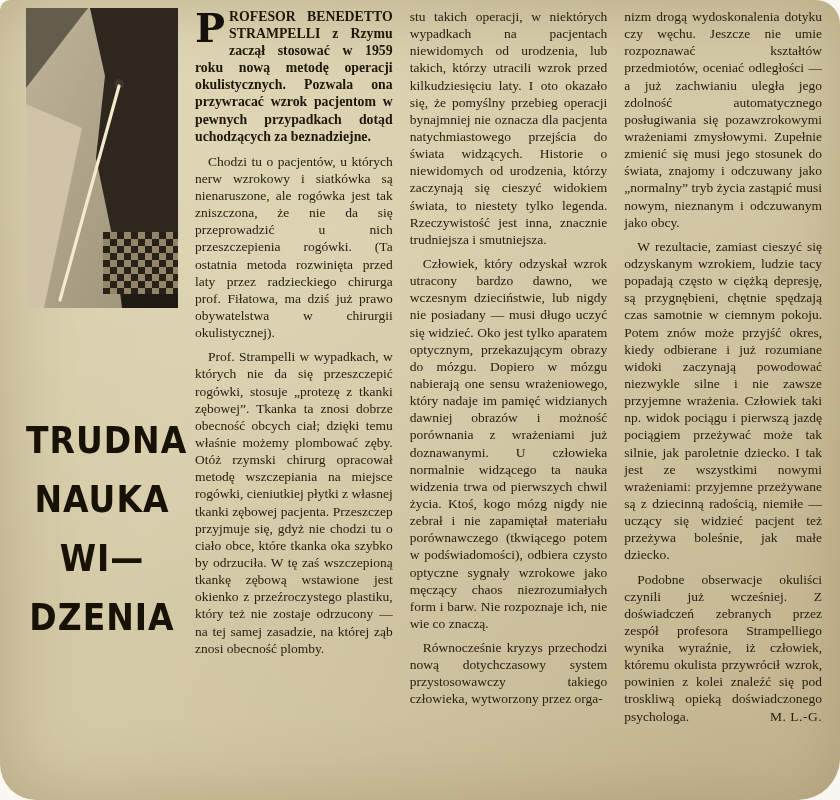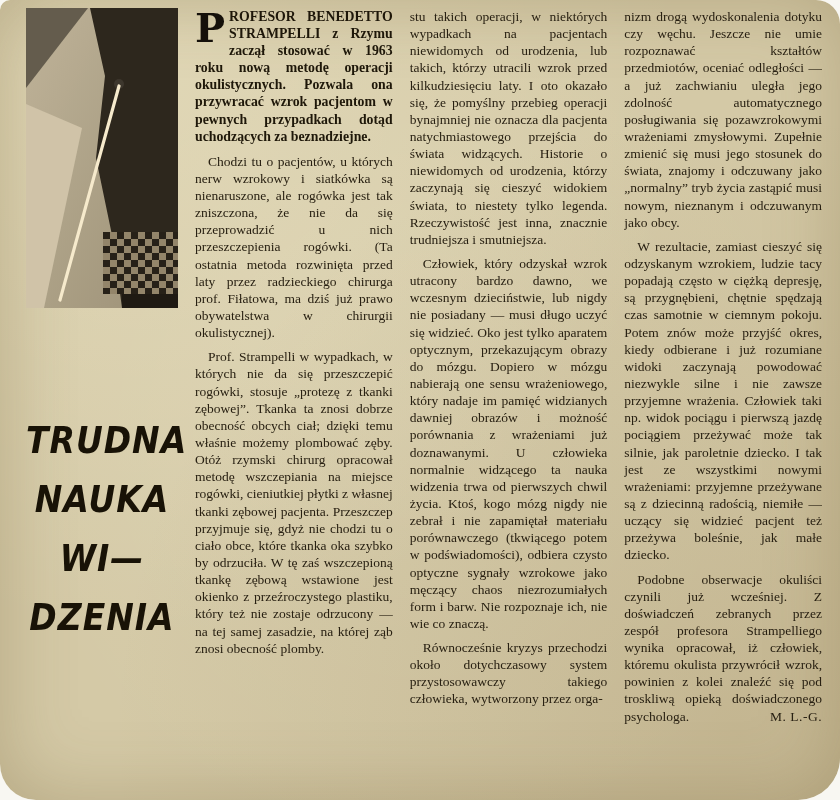--- a/index.html
+++ b/index.html
@@ -18,21 +18,21 @@
       radial-gradient(ellipse at 18% 10%, rgba(255,250,222,.28), transparent 55%),
       radial-gradient(ellipse at 88% 92%, rgba(130,105,60,.20), transparent 60%),
       radial-gradient(ellipse at 50% 55%, rgba(255,255,238,.10), transparent 70%),
       #d4c9a6;
     box-shadow: inset 0 0 75px rgba(108,88,48,.30);
     color: #241d12;
   }
   .layout { display: flex; padding: 8px 18px 10px 26px; gap: 17px; height: 100%; }
   .leftcol { width: 152px; flex: 0 0 152px; display: flex; flex-direction: column; }
   .photo { width: 152px; height: 300px; display: block; filter: sepia(0.18) contrast(0.98); }
-  .headline { margin: 116px 0 0; text-align: center; font-family: "DejaVu Sans", sans-serif; font-style: italic; }
+  .headline { margin: 116px 0 0; text-align: center; font-family: "DejaVu Sans", sans-serif; }
   .hl {
     display: block; font-size: 33px; font-weight: bold; line-height: 1;
     letter-spacing: 1px; margin-bottom: 26px; color: #181206;
     transform: scaleY(1.12);
   }
   .col {
     flex: 1 1 0; overflow: hidden; text-align: justify;
     font-size: 13.5px; line-height: 1.27; color: #282012;
   }
   .para { margin: 0 0 7px; }
@@ -78,35 +78,35 @@
         <span class="hl">TRUDNA</span>
         <span class="hl">NAUKA</span>
         <span class="hl">WI—</span>
         <span class="hl">DZENIA</span>
       </h1>
     </aside>
 
     <div class="col">
       <p class="lead">
         <span class="dropcap">P</span>
-        <span>ROFESOR BENEDETTO STRAMPELLI z Rzymu zaczął stosować w 1963 roku nową metodę operacji okulistycznych. Pozwala ona przywracać wzrok pacjentom w pewnych przypadkach dotąd uchodzących za beznadziejne.</span>
+        <span>ROFESOR BENEDETTO STRAMPELLI z Rzymu zaczął stosować w 1959 roku nową metodę operacji okulistycznych. Pozwala ona przywracać wzrok pacjentom w pewnych przypadkach dotąd uchodzących za beznadziejne.</span>
       </p>
       <p class="para indent">Chodzi tu o pacjentów, u których nerw wzrokowy i siatkówka są nienaruszone, ale rogówka jest tak zniszczona, że nie da się przeprowadzić u nich przeszczepienia rogówki. (Ta ostatnia metoda rozwinięta przed laty przez radzieckiego chirurga prof. Fiłatowa, ma dziś już prawo obywatelstwa w chirurgii okulistycznej).</p>
       <p class="para indent">Prof. Strampelli w wypadkach, w których nie da się przeszczepić rogówki, stosuje „protezę z tkanki zębowej”. Tkanka ta znosi dobrze obecność obcych ciał; dzięki temu właśnie możemy plombować zęby. Otóż rzymski chirurg opracował metodę wszczepiania na miejsce rogówki, cieniutkiej płytki z własnej tkanki zębowej pacjenta. Przeszczep przyjmuje się, gdyż nie chodzi tu o ciało obce, które tkanka oka szybko by odrzuciła. W tę zaś wszczepioną tkankę zębową wstawione jest okienko z przeźroczystego plastiku, który też nie zostaje odrzucony — na tej samej zasadzie, na której ząb znosi obecność plomby.</p>
     </div>
 
     <div class="col">
       <p class="para">stu takich operacji, w niektórych wypadkach na pacjentach niewidomych od urodzenia, lub takich, którzy utracili wzrok przed kilkudziesięciu laty. I oto okazało się, że pomyślny przebieg operacji bynajmniej nie oznacza dla pacjenta natychmiastowego przejścia do świata widzących. Historie o niewidomych od urodzenia, którzy zaczynają się cieszyć widokiem świata, to niestety tylko legenda. Rzeczywistość jest inna, znacznie trudniejsza i smutniejsza.</p>
       <p class="para indent">Człowiek, który odzyskał wzrok utracony bardzo dawno, we wczesnym dzieciństwie, lub nigdy nie posiadany — musi długo uczyć się widzieć. Oko jest tylko aparatem optycznym, przekazującym obrazy do mózgu. Dopiero w mózgu nabierają one sensu wrażeniowego, który nadaje im pamięć widzianych dawniej obrazów i możność porównania z wrażeniami już doznawanymi. U człowieka normalnie widzącego ta nauka widzenia trwa od pierwszych chwil życia. Ktoś, kogo mózg nigdy nie zebrał i nie zapamiętał materiału porównawczego (tkwiącego potem w podświadomości), odbiera czysto optyczne sygnały wzrokowe jako męczący chaos niezrozumiałych form i barw. Nie rozpoznaje ich, nie wie co znaczą.</p>
-      <p class="para indent">Równocześnie kryzys przechodzi około dotychczasowy system przystosowawczy takiego człowieka, wytworzony przez orga-</p>
+      <p class="para indent">Równocześnie kryzys przechodzi nową dotychczasowy system przystosowawczy takiego człowieka, wytworzony przez orga-</p>
     </div>
 
     <div class="col">
       <p class="para">nizm drogą wydoskonalenia dotyku czy węchu. Jeszcze nie umie rozpoznawać kształtów przedmiotów, oceniać odległości — a już zachwianiu uległa jego zdolność automatycznego posługiwania się pozawzrokowymi wrażeniami zmysłowymi. Zupełnie zmienić się musi jego stosunek do świata, znajomy i odczuwany jako „normalny” tryb życia zastąpić musi nowym, nieznanym i odczuwanym jako obcy.</p>
       <p class="para indent">W rezultacie, zamiast cieszyć się odzyskanym wzrokiem, ludzie tacy popadają często w ciężką depresję, są przygnębieni, chętnie spędzają czas samotnie w ciemnym pokoju. Potem znów może przyjść okres, kiedy odbierane i już rozumiane widoki zaczynają powodować niezwykle silne i nie zawsze przyjemne wrażenia. Człowiek taki np. widok pociągu i pierwszą jazdę pociągiem przeżywać może tak silnie, jak paroletnie dziecko. I tak jest ze wszystkimi nowymi wrażeniami: przyjemne przeżywane są z dziecinną radością, niemiłe — uczący się widzieć pacjent też przeżywa boleśnie, jak małe dziecko.</p>
       <p class="para indent">
-        <span>Podobne obserwacje okuliści czynili już wcześniej. Z doświadczeń zebranych przez zespół profesora Strampelliego wynika opracował, iż człowiek, któremu okulista przywrócił wzrok, powinien z kolei znaleźć się pod troskliwą opieką doświadczonego psychologa.</span>
+        <span>Podobne obserwacje okuliści czynili już wcześniej. Z doświadczeń zebranych przez zespół profesora Strampelliego wynika wyraźnie, iż człowiek, któremu okulista przywrócił wzrok, powinien z kolei znaleźć się pod troskliwą opieką doświadczonego psychologa.</span>
         <span class="byline">M. L.-G.</span>
       </p>
     </div>
 
   </div>
 </div>
 
 </body></html>

